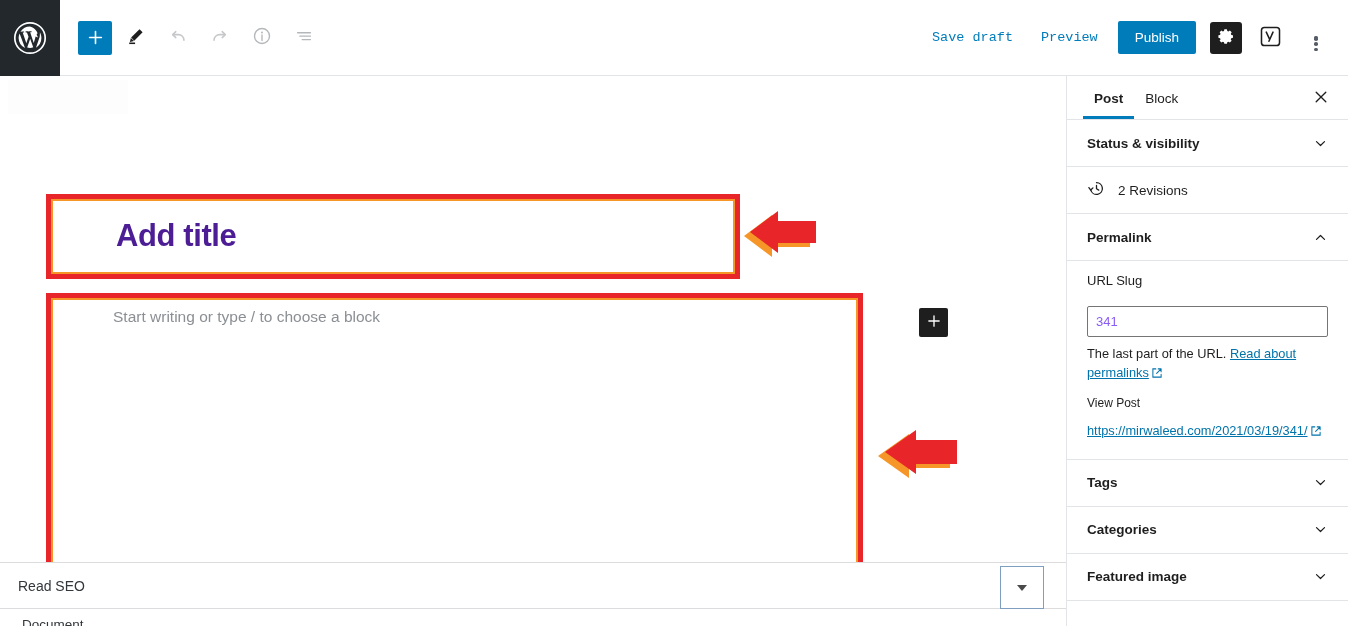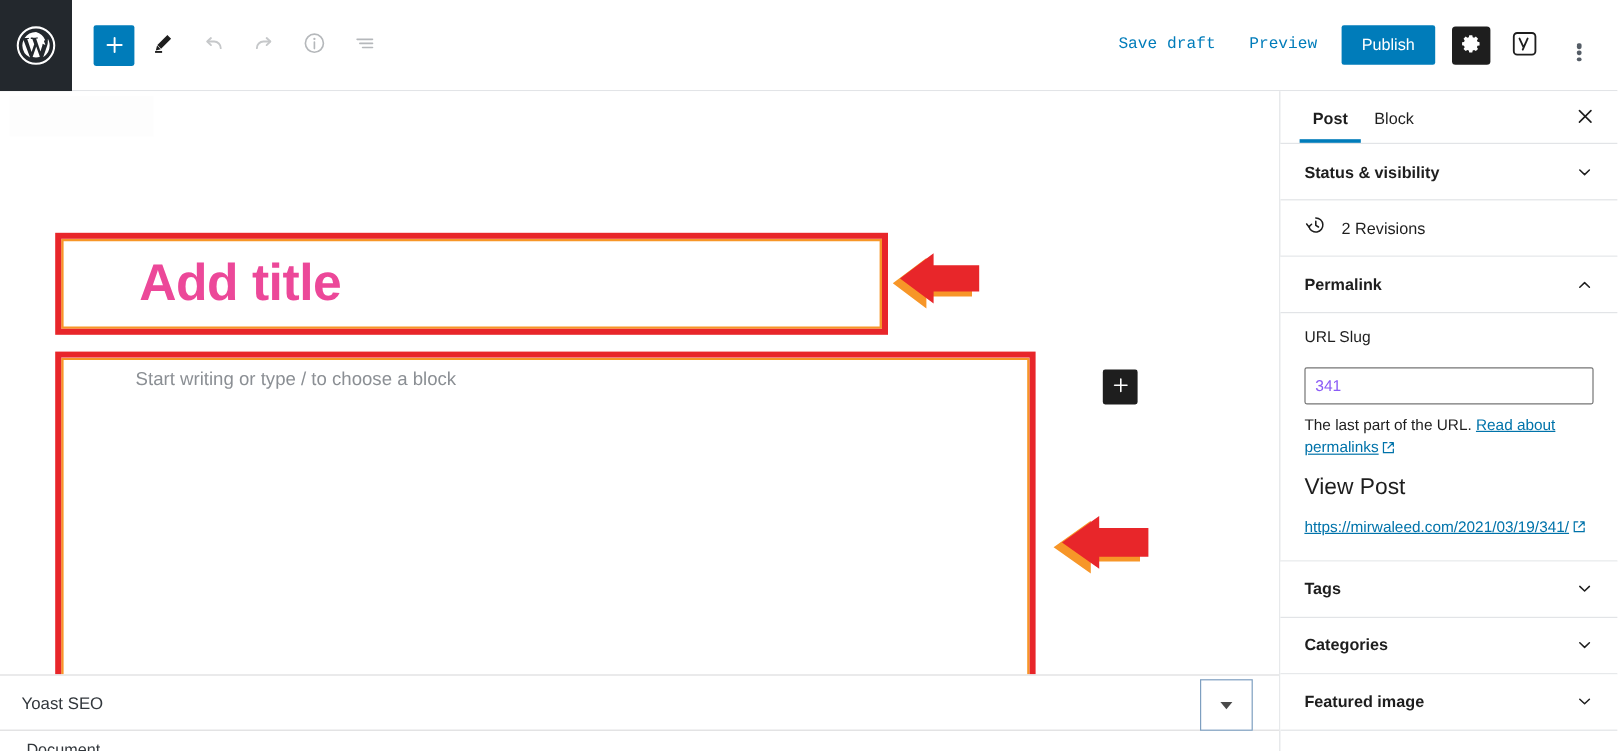--- a/index.html
+++ b/index.html
@@ -87,21 +87,21 @@
     pointer-events: none;
   }
   #title-anno { left: 46px; top: 118px; width: 694px; height: 85px; }
   #content-anno { left: 46px; top: 217px; width: 817px; height: 310px; }
 
   .title-field {
     position: absolute; left: 60px; top: 132px; width: 660px; height: 56px;
     display: flex; align-items: center;
   }
   .title-placeholder {
-    font-size: 43px; font-weight: 700; color: #ec4899;
+    font-size: 31px; font-weight: 700; color: #4c1d95;
     font-family: "Liberation Sans", sans-serif; letter-spacing: -0.4px;
     padding-left: 56px;
   }
   .para-field {
     position: absolute; left: 60px; top: 232px; width: 780px; height: 34px;
   }
   .para-placeholder {
     font-size: 15.5px; color: #8b8f94; font-family: "Liberation Sans", sans-serif;
     padding-left: 53px;
   }
@@ -188,21 +188,21 @@
   .field-label { font-size: 13px; color: #1e1e1e; margin-bottom: 18px; display: block; }
   .slug-input {
     width: 100%; height: 31px; border: 1px solid #757575; border-radius: 2px;
     padding: 0 8px; font-size: 13px; color: #8b5cf6;
     font-family: "Liberation Sans", sans-serif; background: #fff;
   }
   .help-text {
     font-size: 12.8px; color: #1e1e1e; line-height: 1.45; margin-top: 8px;
   }
   .help-text a { color: #0073aa; text-decoration: underline; }
-  .view-post-label { font-size: 19px; color: #1e1e1e; margin-top: 12px; }
+  .view-post-label { font-size: 12px; color: #1e1e1e; margin-top: 12px; }
   .post-url {
     display: block; margin-top: 12px; font-size: 12.8px; color: #0073aa;
     text-decoration: underline; word-break: break-all; line-height: 1.45;
   }
   .ext-ico { display: inline-block; vertical-align: -2px; margin-left: 2px; }
 </style>
 </head>
 <body>
 
 <div id="app">
@@ -340,21 +340,21 @@
     <span class="arrow" id="arrow-content">
       <svg width="90" height="66" viewBox="0 0 90 66">
         <path d="M40 11 L9 33 L40 55 L40 45 L81 45 L81 21 L40 21 Z" transform="translate(-7,4)" fill="#f79628"></path>
         <path d="M40 11 L9 33 L40 55 L40 45 L81 45 L81 21 L40 21 Z" fill="#e8262a"></path>
       </svg>
     </span>
   </div>
 
   <div class="bottom-strip">
     <div class="yoast-row">
-      <span class="yoast-label">Yoast SEO</span>
+      <span class="yoast-label">Read SEO</span>
     </div>
     <button class="yoast-toggle">
       <span class="caret-down"></span>
     </button>
     <span class="document-label">Document</span>
   </div>
 
   <div class="sidebar">
 
     <div class="sb-tabs">

